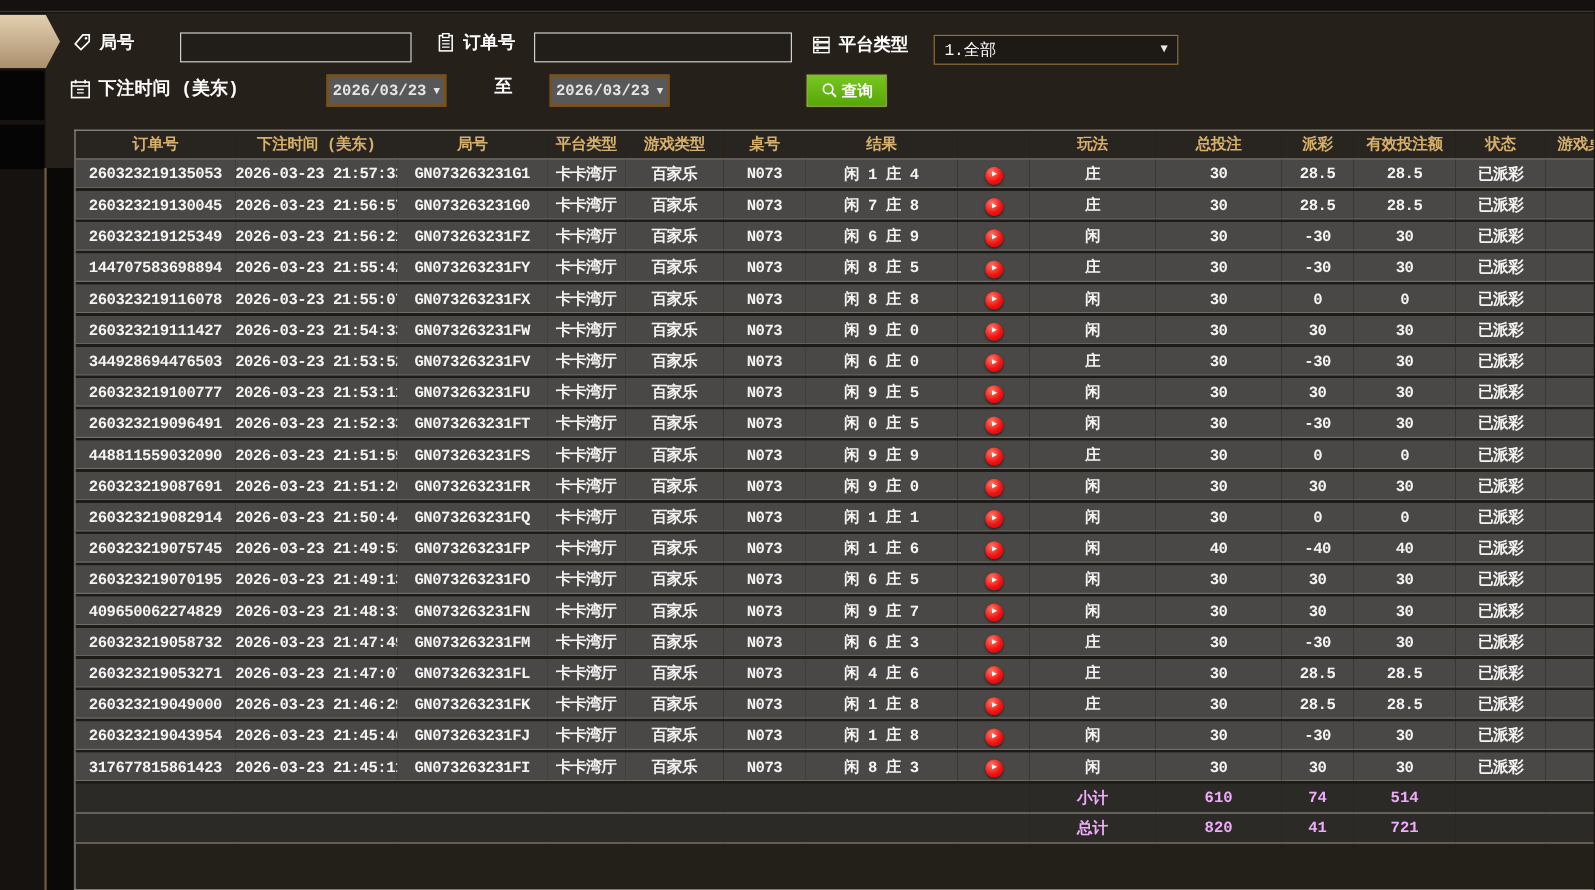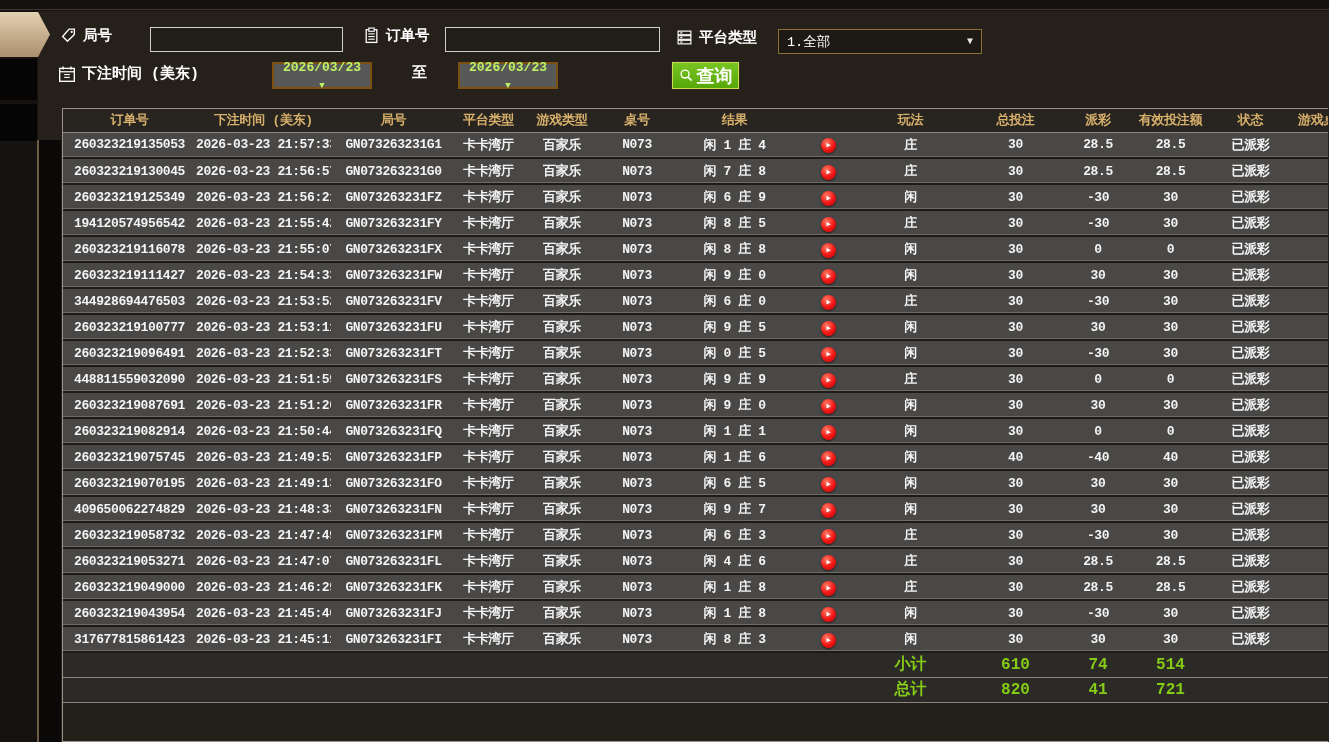--- a/index.html
+++ b/index.html
@@ -31,27 +31,27 @@
   .lab svg { display:block; }
   .txt { position:absolute; background:#211d19; border:1px solid #cfcfcf;
     color:#fff; font-size:13px; padding:0 6px; outline:none; z-index:6;
     font-family:inherit; }
   .sel { position:absolute; background:#1d1a16; border:1px solid #8f6f35;
     color:#fff; font-size:13.5px; display:flex; align-items:center;
     padding:0 8px; z-index:6; cursor:pointer; }
   .sel .val { flex:1; }
   .sel .arr { font-size:10px; color:#e8e8e8; }
   .datebox { position:absolute; background:#585858; border:2px solid #7d5012;
-    color:#bef264; font-weight:700; font-size:13px; display:flex; align-items:center;
-    justify-content:center; gap:6px; z-index:6; cursor:pointer;flex-direction:column; }
+    color:#e5e5e5; font-weight:700; font-size:13px; display:flex; align-items:center;
+    justify-content:center; gap:6px; z-index:6; cursor:pointer; }
   .datebox .arr { font-size:9px; }
   .to-label { position:absolute; color:#fff; font-weight:700; font-size:15px; z-index:6; }
   .search-btn { position:absolute; background:linear-gradient(180deg,#79c522,#55a708);
     border:1px solid #cadd55; outline:1px solid #2c2720; color:#fff; font-weight:700;
-    font-size:18px; display:flex; align-items:center; justify-content:center; gap:3px;
+    font-size:13px; display:flex; align-items:center; justify-content:center; gap:3px;
     z-index:6; cursor:pointer; font-family:inherit; }
 
   
   .table-wrap { position:absolute; left:62px; top:108px; width:1266px; height:634px;
     border:1px solid #97938c; border-right:none; overflow:hidden; background:#232019; z-index:6; }
   table { border-collapse:collapse; table-layout:fixed; width:1330px; }
   thead th { height:23px; background:#282420; color:#d7b06b; font-size:13px;
     font-weight:700; text-align:center; border-bottom:1px solid #8d8982;
     letter-spacing:-0.3px; white-space:nowrap; overflow:hidden; }
   thead th.last { text-align:left; padding-left:10px; }
@@ -60,21 +60,21 @@
     box-shadow:inset 0 -1px 0 #706c66; letter-spacing:-0.4px; white-space:nowrap;
     overflow:hidden; }
   td.pos { color:#c9242e; }
   td.neg { color:#93c832; }
   td.paid { color:#2ed52e; }
   .play-btn { display:inline-flex; width:15px; height:15px; border-radius:50%;
     align-items:center; justify-content:center; cursor:pointer;
     background:radial-gradient(circle at 38% 30%, #ff7a63 0%, #f01414 55%, #b90606 100%);
     box-shadow:0 1px 2px rgba(0,0,0,.6); }
   .play-btn span { color:#fff; font-size:7px; line-height:1; transform:translateX(0.5px); }
-  tbody.summary td { height:25px; background:#2c2a27; color:#84cc16; font-size:16px;
+  tbody.summary td { height:25px; background:#2c2a27; color:#f0abfc; font-size:13px;
     font-weight:700; text-align:center; border-bottom:1px solid #8a867f;
     border-top:1px solid #8a867f; }
 </style>
 </head>
 <body>
 
 <div class="stage">
   <div class="topbar"></div>
   <div class="panel"></div>
   <div class="ribbon"></div>
@@ -233,21 +233,21 @@
                 <span>▶</span>
               </span></td>
             <td>闲</td>
             <td>30</td>
             <td class="neg">-30</td>
             <td>30</td>
             <td class="paid">已派彩</td>
             <td>-</td>
           </tr>
           <tr>
-            <td>194120574956542</td>
+            <td>144707583698894</td>
             <td>2026-03-23 21:55:42</td>
             <td>GN073263231FY</td>
             <td>卡卡湾厅</td>
             <td>百家乐</td>
             <td>N073</td>
             <td>闲 8 庄 5</td>
             <td><span class="play-btn">
                 <span>▶</span>
               </span></td>
             <td>庄</td>

